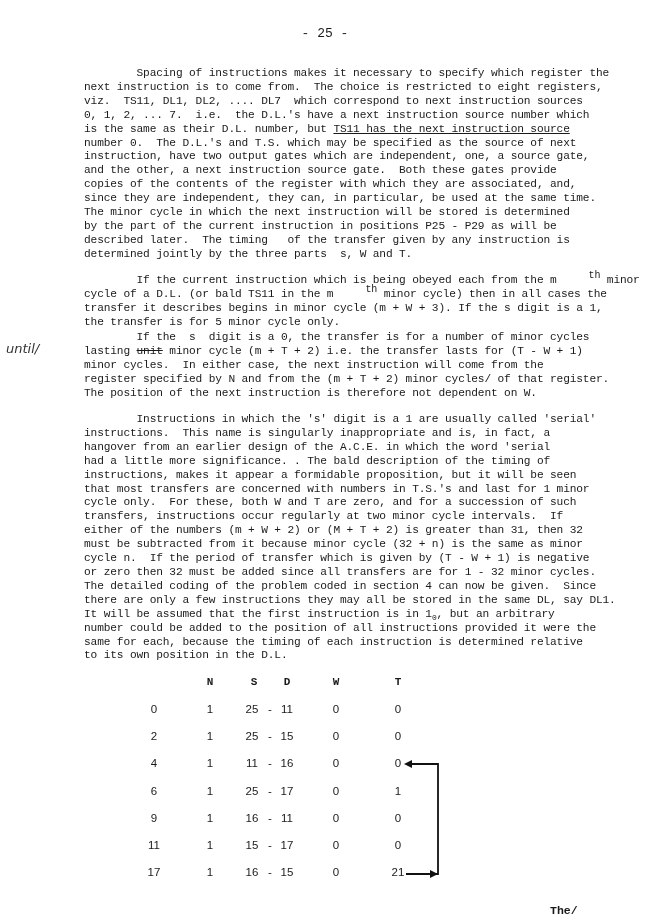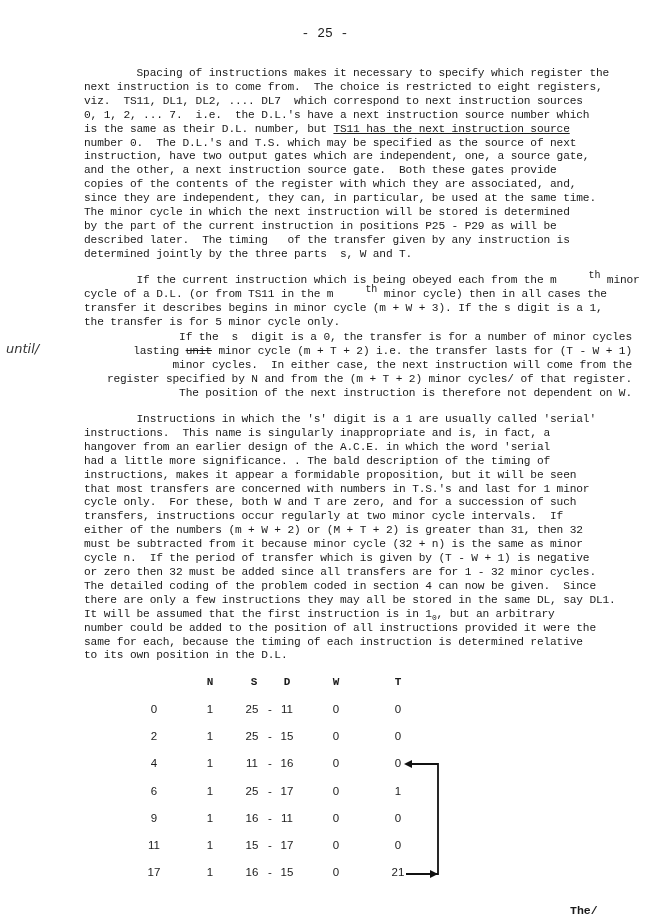--- a/index.html
+++ b/index.html
@@ -28,21 +28,21 @@
       font-style: italic;
     }
     .table-wrap { position: absolute; left: 0; top: 672px; width: 650px; height: 220px; }
     .th, .td {
       position: absolute; font-size: 11.5px; text-align: center; width: 40px;
       font-family: "Liberation Sans", sans-serif;
     }
     .th { font-family: "Liberation Mono", monospace; font-weight: bold; font-size: 11px; }
     .connector { position: absolute; left: 400px; top: 0; }
     .footer-catch {
-      position: absolute; left: 570px; top: 904px; font-size: 11.5px; font-weight: bold;
+      position: absolute; left: 550px; top: 904px; font-size: 11.5px; font-weight: bold;
     }
   </style>
 </head>
 <body>
 
 <div class="page-num">- 25 -</div>
 
 <div class="para" style="top:67px;"><span>        Spacing of instructions makes it necessary to specify which register the</span>
 <span>next instruction is to come from.  The choice is restricted to eight registers,</span>
 <span>viz.  TS11, DL1, DL2, .... DL7  which correspond to next instruction sources</span>
@@ -52,27 +52,27 @@
 <span>instruction, have two output gates which are independent, one, a source gate,</span>
 <span>and the other, a next instruction source gate.  Both these gates provide</span>
 <span>copies of the contents of the register with which they are associated, and,</span>
 <span>since they are independent, they can, in particular, be used at the same time.</span>
 <span>The minor cycle in which the next instruction will be stored is determined</span>
 <span>by the part of the current instruction in positions P25 - P29 as will be</span>
 <span>described later.  The timing   of the transfer given by any instruction is</span>
 <span>determined jointly by the three parts  s, W and T.</span></div>
 
 <div class="para" style="top:274px;"><span>        If the current instruction which is being obeyed each from the m</span><sup>th</sup><span> minor</span>
-<span>cycle of a D.L. (or from TS11 in the m</span><sup>th</sup><span> minor cycle) then in all cases the</span>
+<span>cycle of a D.L. (or bald TS11 in the m</span><sup>th</sup><span> minor cycle) then in all cases the</span>
 <span>transfer it describes begins in minor cycle (m + W + 3). If the s digit is a 1,</span>
 <span>the transfer is for 5 minor cycle only.</span></div>
 
 <div class="margin-note">until/</div>
 
-<div class="para" style="top:331px;text-align:right;"><span>        If the  s  digit is a 0, the transfer is for a number of minor cycles</span>
+<div class="para" style="top:331px;"><span>        If the  s  digit is a 0, the transfer is for a number of minor cycles</span>
 <span>lasting </span><span class="strike">unit</span><span> minor cycle (m + T + 2) i.e. the transfer lasts for (T - W + 1)</span>
 <span>minor cycles.  In either case, the next instruction will come from the</span>
 <span>register specified by N and from the (m + T + 2) minor cycles/ of that register.</span>
 <span>The position of the next instruction is therefore not dependent on W.</span></div>
 
 <div class="para" style="top:413px;"><span>        Instructions in which the 's' digit is a 1 are usually called 'serial'</span>
 <span>instructions.  This name is singularly inappropriate and is, in fact, a</span>
 <span>hangover from an earlier design of the A.C.E. in which the word 'serial</span>
 <span>had a little more significance. . The bald description of the timing of</span>
 <span>instructions, makes it appear a formidable proposition, but it will be seen</span>

